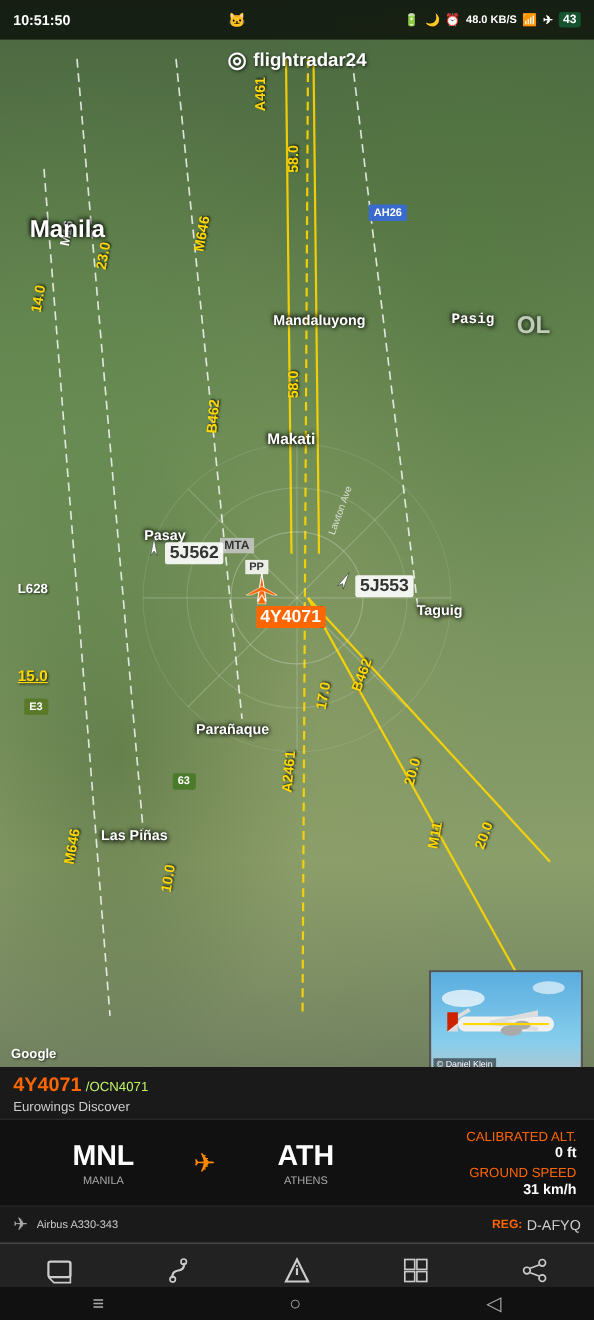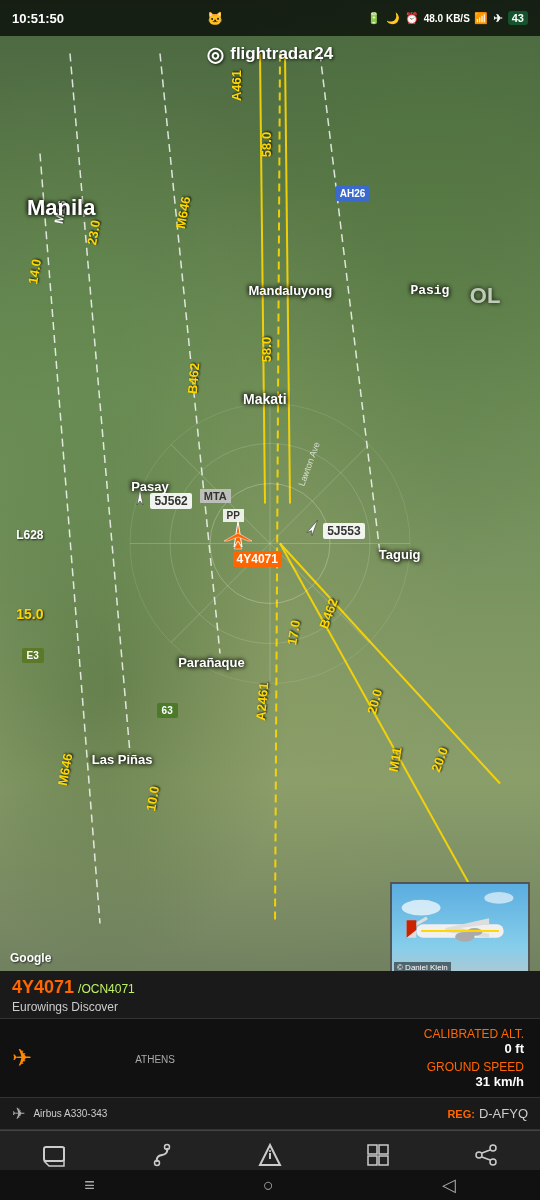--- a/index.html
+++ b/index.html
@@ -78,21 +78,21 @@
       font-weight: bold;
       text-shadow: 1px 1px 4px rgba(0,0,0,0.9), -1px -1px 4px rgba(0,0,0,0.9);
       z-index: 20;
     }
 
     
     .flight-label {
       position: absolute;
       background: rgba(255,255,255,0.9);
       color: #333;
-      font-size: 12px;
+      font-size: 16px;
       font-weight: bold;
       padding: 1px 4px;
       border-radius: 2px;
       z-index: 30;
     }
     .flight-label.highlighted {
       background: #ff6600;
       color: white;
     }
 
@@ -405,28 +405,28 @@
     <div class="airway-label" style="top:77%;left:71%;transform:rotate(-80deg);font-size:13px;">M11</div>
     <div class="airway-label" style="top:78%;left:9%;transform:rotate(-80deg);font-size:13px;">M646</div>
 
     <div class="airway-label" style="top:14%;left:47%;transform:rotate(-90deg);font-size:13px;">58.0</div>
     <div class="airway-label" style="top:35%;left:47%;transform:rotate(-90deg);font-size:13px;">58.0</div>
     <div class="airway-label" style="top:64%;left:52%;transform:rotate(-80deg);font-size:13px;">17.0</div>
     <div class="airway-label" style="top:71%;left:67%;transform:rotate(-75deg);font-size:13px;">20.0</div>
     <div class="airway-label" style="top:77%;left:79%;transform:rotate(-70deg);font-size:13px;">20.0</div>
     <div class="airway-label" style="top:23%;left:15%;transform:rotate(-80deg);font-size:13px;">23.0</div>
     <div class="airway-label" style="top:27%;left:4%;transform:rotate(-80deg);font-size:13px;">14.0</div>
-    <div class="airway-label" style="top:62%;left:3%;font-size:14px;">15.0</div>
+    <div class="airway-label" style="top:62%;left:3%;font-size:14px;text-decoration:underline;">15.0</div>
     <div class="airway-label" style="top:81%;left:26%;transform:rotate(-80deg);font-size:13px;">10.0</div>
 
     <div class="airway-white" style="top:21%;left:9%;transform:rotate(-80deg);">M16</div>
     <div class="airway-white" style="top:54%;left:3%;">L628</div>
 
     <div class="road-box" style="top:19%;left:62%;">AH26</div>
-    <div class="road-box" style="top:65%;left:4%;background:#5a7a2a;margin-top:13px;">E3</div>
+    <div class="road-box" style="top:65%;left:4%;background:#5a7a2a;">E3</div>
     <div class="road-box" style="top:72%;left:29%;background:#4a7a2a;">63</div>
 
     <div style="position:absolute;top:47%;left:53%;transform:rotate(-70deg);color:rgba(255,255,255,0.7);font-size:9px;z-index:20;">Lawton Ave</div>
 
     <div style="position:absolute;top:50%;left:37%;background:rgba(200,200,200,0.85);color:#333;font-size:11px;font-weight:bold;padding:1px 4px;z-index:25;">MTA</div>
 
     <div style="position:absolute;top:51%;left:26%;">
       <svg width="22" height="22" viewBox="0 0 22 22" style="position:absolute;top:-11px;left:-11px;z-index:30;">
         <polygon points="11,2 14,18 11,14 8,18" fill="white" stroke="#333" stroke-width="0.5"></polygon>
       </svg>
@@ -497,22 +497,27 @@
 <div id="info-panel">
   <div id="flight-header">
     <div id="flight-id-row">
       <span id="flight-id">4Y4071</span>
       <span id="flight-callsign">/OCN4071</span>
     </div>
     <div id="airline-name">Eurowings Discover</div>
   </div>
 
   <div id="route-row">
+    <div class="airport-block">
+      <div class="airport-code">MNL</div>
+      <div class="airport-name">MANILA</div>
+    </div>
     <div style="color:#ff8800;font-size:24px;">✈</div>
     <div class="airport-block">
+      <div class="airport-code">ATH</div>
       <div class="airport-name">ATHENS</div>
     </div>
     <div id="flight-stats">
       <div class="stat-label">CALIBRATED ALT.</div>
       <div class="stat-value">0 ft</div>
       <div class="stat-label" style="margin-top:4px;">GROUND SPEED</div>
       <div class="stat-value">31 km/h</div>
     </div>
   </div>
 

